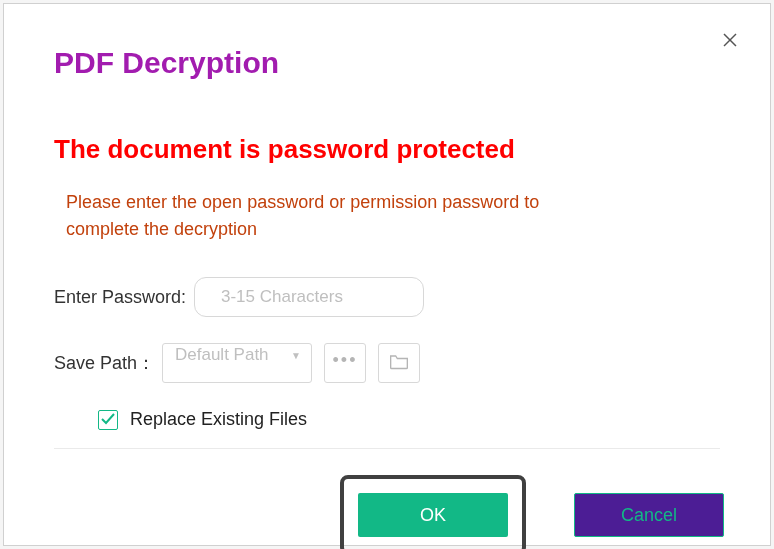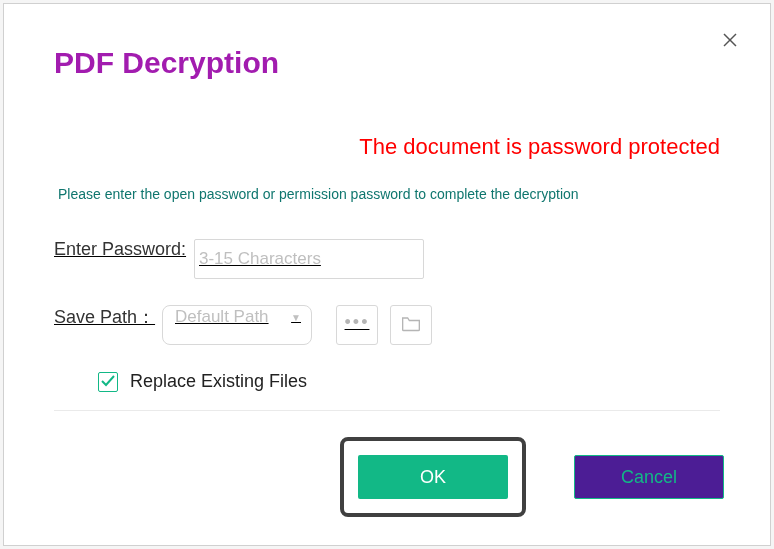--- a/index.html
+++ b/index.html
@@ -34,64 +34,63 @@
     padding: 42px 50px 0 50px;
   }
   .title {
     color: #a21caf;
     font-size: 30px;
     font-weight: 700;
     margin: 0 0 54px 0;
   }
   .warning {
     color: #ff0000;
-    font-size: 22px;
-    font-weight: 400;
+    font-size: 26px;
+    font-weight: 700;
     margin: 0 0 24px 0;
-    text-align: right;
   }
   .desc {
-    color: #0f766e;
-    font-size: 14px;
+    color: #c2410c;
+    font-size: 18px;
     line-height: 1.5;
-    margin: 0 0 34px 4px;
+    margin: 0 0 34px 12px;
     max-width: 540px;
   }
   .row {
     display: flex;
+    align-items: center;
     margin-bottom: 26px;
-    text-decoration: underline;
   }
   .row-label {
     color: #333;
     font-size: 18px;
     width: 140px;
     flex-shrink: 0;
   }
   .row-label.narrow { width: 108px; }
   .text-input {
     width: 230px;
     height: 40px;
     border: 1px solid #d8d8d8;
-    border-radius: 2px;
-    padding: 0 4px;
+    border-radius: 12px;
+    padding: 0 26px;
     font-size: 17px;
     color: #333;
   }
   .text-input::placeholder { color: #bfbfbf; }
   .dropdown {
     width: 150px;
     height: 40px;
     border: 1px solid #d8d8d8;
-    border-radius: 8px;
+    border-radius: 3px;
     display: flex;
     align-items: center;
     padding: 0 10px 16px 12px;
     cursor: pointer;
-    margin-right: 24px;
+    margin-right: 12px;
   }
   .dropdown .dd-text {
     flex: 1;
     color: #bfbfbf;
     font-size: 17px;
   }
   .dropdown .caret {
     color: #c0c0c0;
     font-size: 10px;
   }

